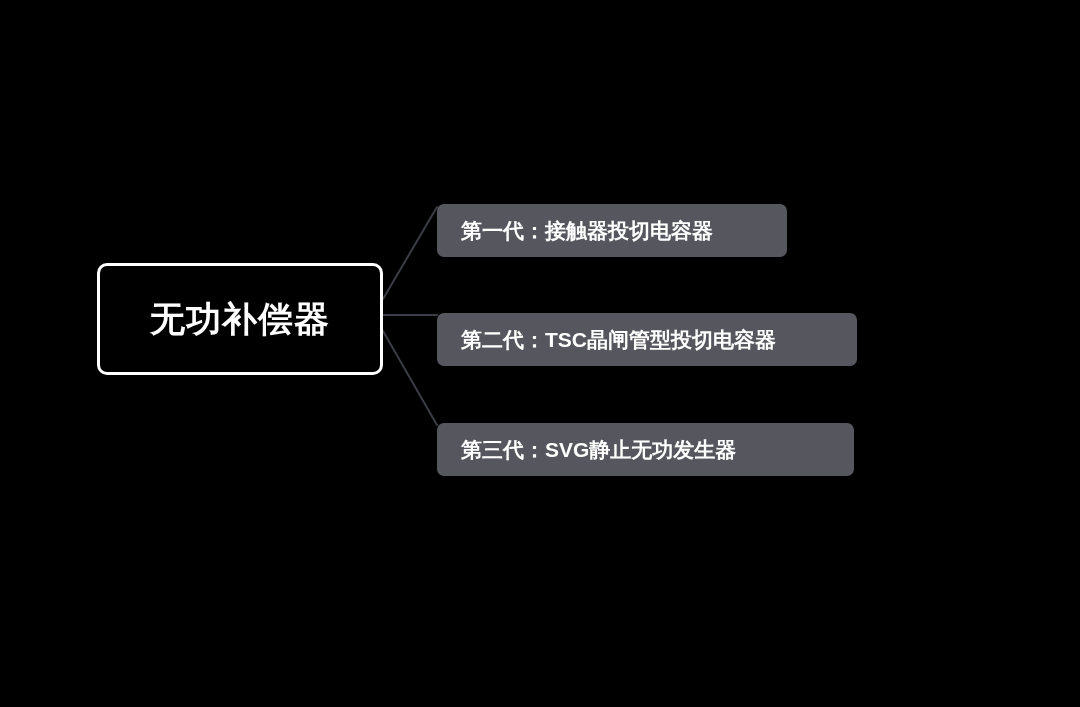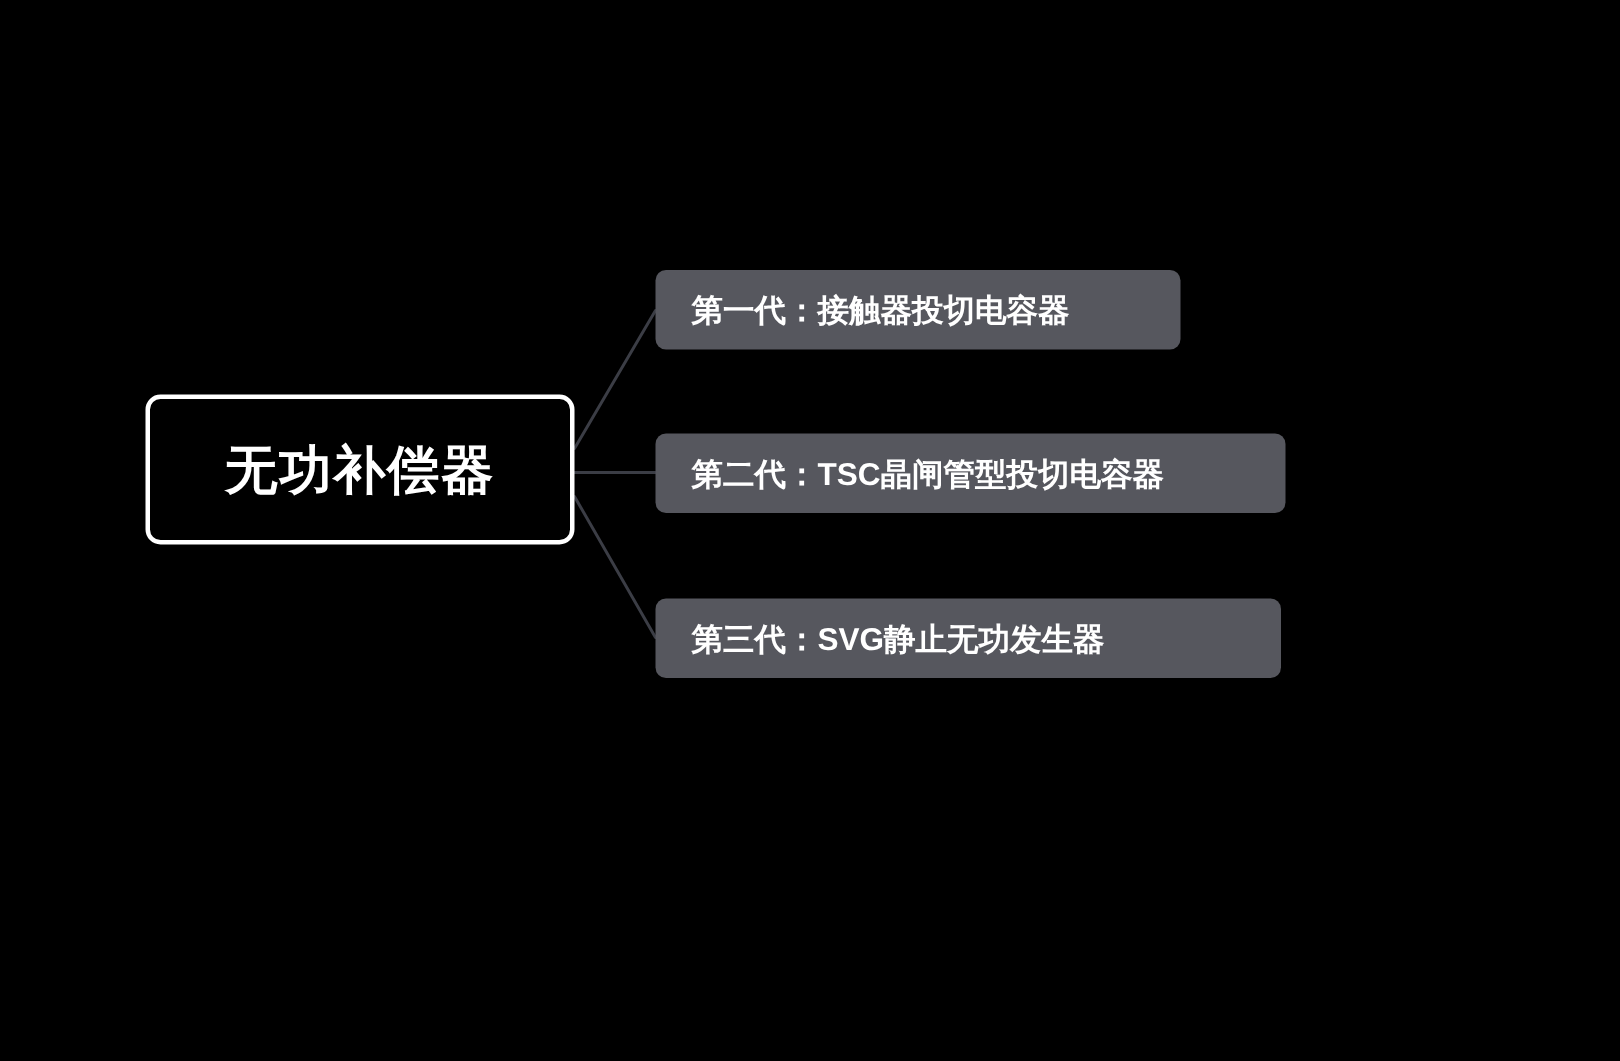--- a/index.html
+++ b/index.html
@@ -37,34 +37,35 @@
     box-sizing: border-box;
     color: #ffffff;
     font-weight: bold;
     white-space: nowrap;
     cursor: default;
   }
   .root-node {
     left: 97px;
     top: 263px;
     width: 286px;
-    height: 100px;
+    height: 112px;
     background: #000000;
     border: 3px solid #ffffff;
     border-radius: 10px;
     font-size: 35px;
     letter-spacing: 1px;
   }
   .child-node {
     height: 53px;
     background: #56575e;
     border-radius: 7px;
     font-size: 21px;
     padding: 6px 24px;
     justify-content: flex-start;
+    margin-top: 24px;
   }
   .child-1 { left: 437px; top: 180px; width: 350px; }
   .child-2 { left: 437px; top: 289px; width: 420px; }
   .child-3 { left: 437px; top: 399px; width: 417px; }
 </style>
 </head>
 <body>
 
 <div class="canvas">
 

